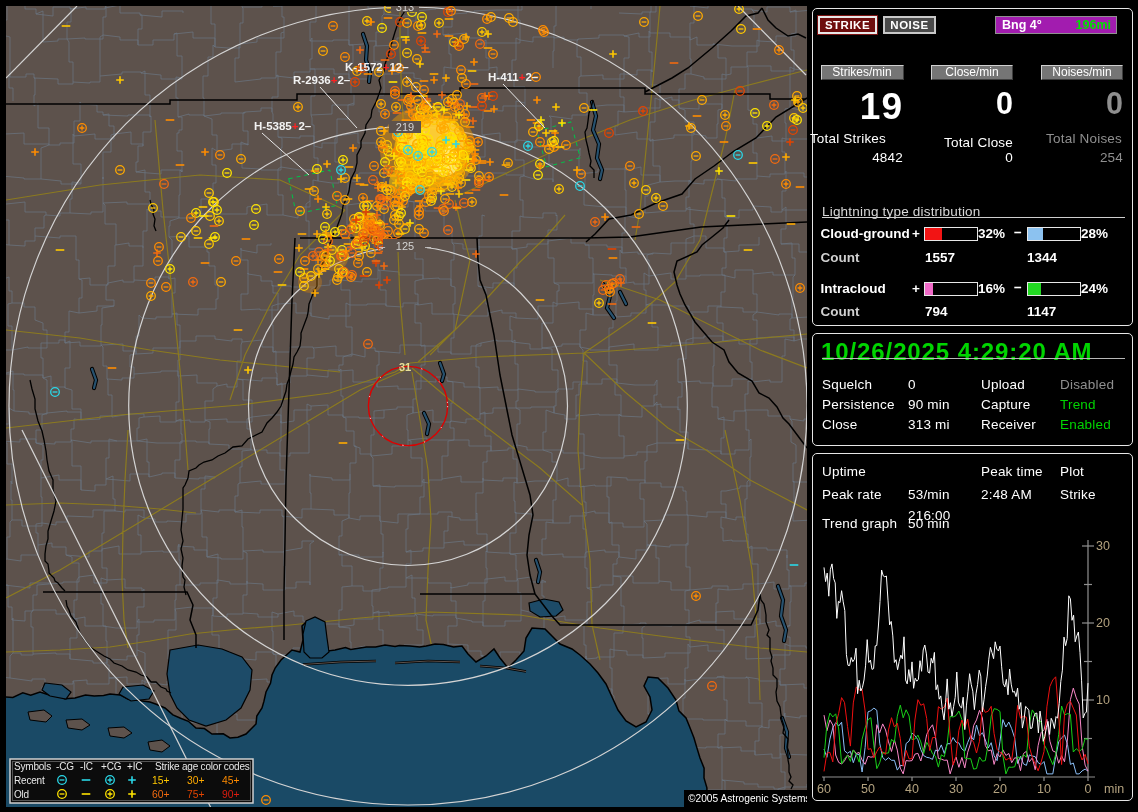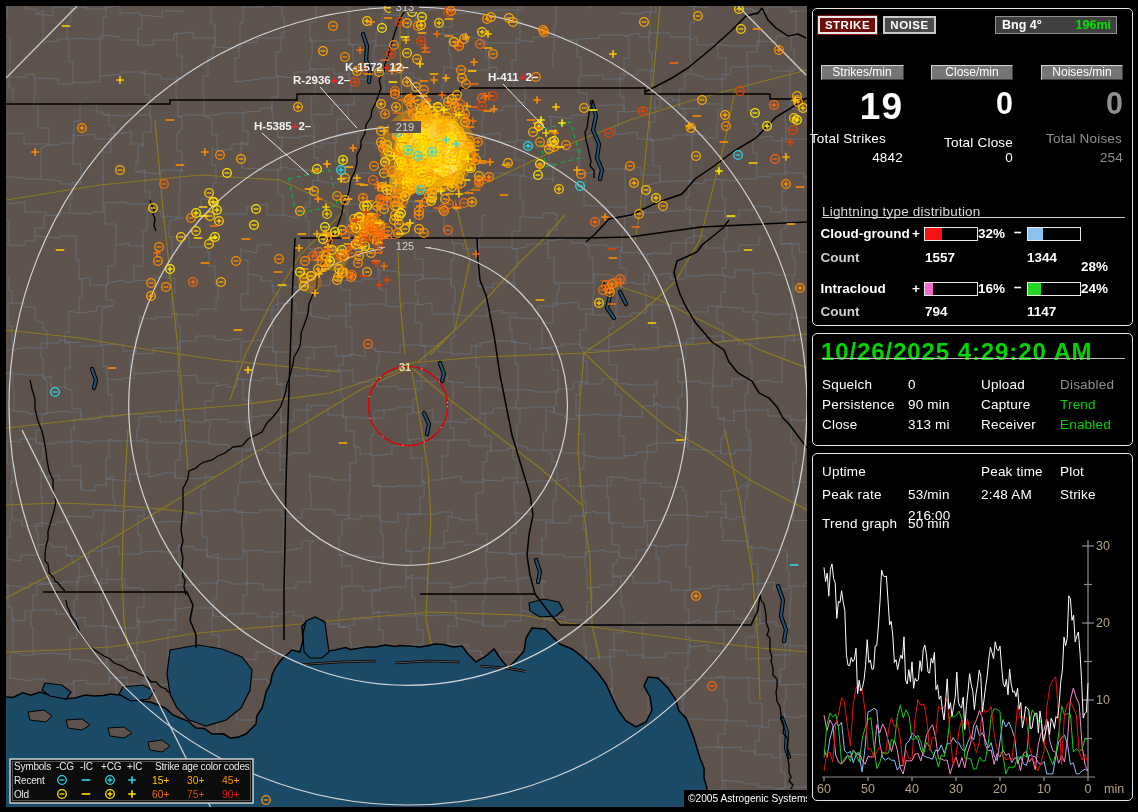--- a/index.html
+++ b/index.html
@@ -921,21 +921,21 @@
       <text x="222" y="798" fill="#dc1c10">90+</text>
     </g>
     <rect x="684" y="790" width="123" height="17" fill="#000"></rect>
     <text x="688" y="802" font-family="Liberation Sans, sans-serif" font-size="10.2" fill="#fff">©2005 Astrogenic Systems</text>
   </svg>
 <div class="panel" style="top:7.5px;height:316px"></div>
 <div class="panel" style="top:333px;height:111px"></div>
 <div class="panel" style="top:453px;height:346px"></div>
 <div class="btn" style="left:818px;top:15.5px;width:59px;height:18px;background:#6e0d0d;border:2px solid #e8e8e8;outline:1px solid #7a1212;line-height:14px;font-size:11.5px;letter-spacing:0.5px">STRIKE</div>
 <div class="btn" style="left:883px;top:15.5px;width:53px;height:18px;background:#4a4a4a;border:2px solid #c8c8c8;line-height:14px;font-size:11.5px;letter-spacing:0.5px">NOISE</div>
-<div class="btn" style="left:995px;top:15.5px;width:122px;height:18px;background:#404040;border:1px solid #909090;font-size:12.5px;line-height:16px">
+<div class="btn" style="left:995px;top:15.5px;width:122px;height:18px;background:#a21caf;border:1px solid #909090;font-size:12.5px;line-height:16px">
     <span style="float:left;margin-left:6px">Bng 4°</span>
     <span style="float:right;margin-right:5px;color:#00e000">196mi</span>
   </div>
 <div class="btn mbtn" style="left:820.5px;top:64.5px;width:83px;height:15px">Strikes/min</div>
 <div class="btn mbtn" style="left:931px;top:64.5px;width:82px;height:15px">Close/min</div>
 <div class="btn mbtn" style="left:1041px;top:64.5px;width:82px;height:15px">Noises/min</div>
 <div class="t r b" style="right:235px;top:86px;font-size:37px;letter-spacing:1px">19</div>
 <div class="t r b" style="right:125px;top:86px;font-size:30.5px">0</div>
 <div class="t r b gray" style="right:15px;top:86px;font-size:30.5px">0</div>
 <div class="t r " style="right:252px;top:131px;margin-left:18px;">Total Strikes</div>
@@ -949,21 +949,21 @@
 <div class="t b" style="left:820.5px;top:226px;">Cloud-ground</div>
 <div class="t b" style="left:912px;top:226px;">+</div>
 <div class="bar" style="left:923.5px;top:226.5px">
     <i style="width:17px;background:#f21414"></i>
   </div>
 <div class="t b" style="left:978px;top:226px;">32%</div>
 <div class="t b" style="left:1014px;top:225px;">−</div>
 <div class="bar" style="left:1027px;top:226.5px">
     <i style="width:15px;background:#8cc2f0"></i>
   </div>
-<div class="t b" style="left:1081px;top:226px;margin-top:33px;">28%</div>
+<div class="t b" style="left:1081px;top:226px;">28%</div>
 <div class="t b" style="left:820.5px;top:250px;color:#d0d0d0">Count</div>
 <div class="t b" style="left:925px;top:250px;">1557</div>
 <div class="t b" style="left:1027px;top:250px;">1344</div>
 <div class="t b" style="left:820.5px;top:281px;">Intracloud</div>
 <div class="t b" style="left:912px;top:281px;">+</div>
 <div class="bar" style="left:923.5px;top:281.5px">
     <i style="width:8.5px;background:#f06ac8"></i>
   </div>
 <div class="t b" style="left:978px;top:281px;">16%</div>
 <div class="t b" style="left:1014px;top:280px;">−</div>

